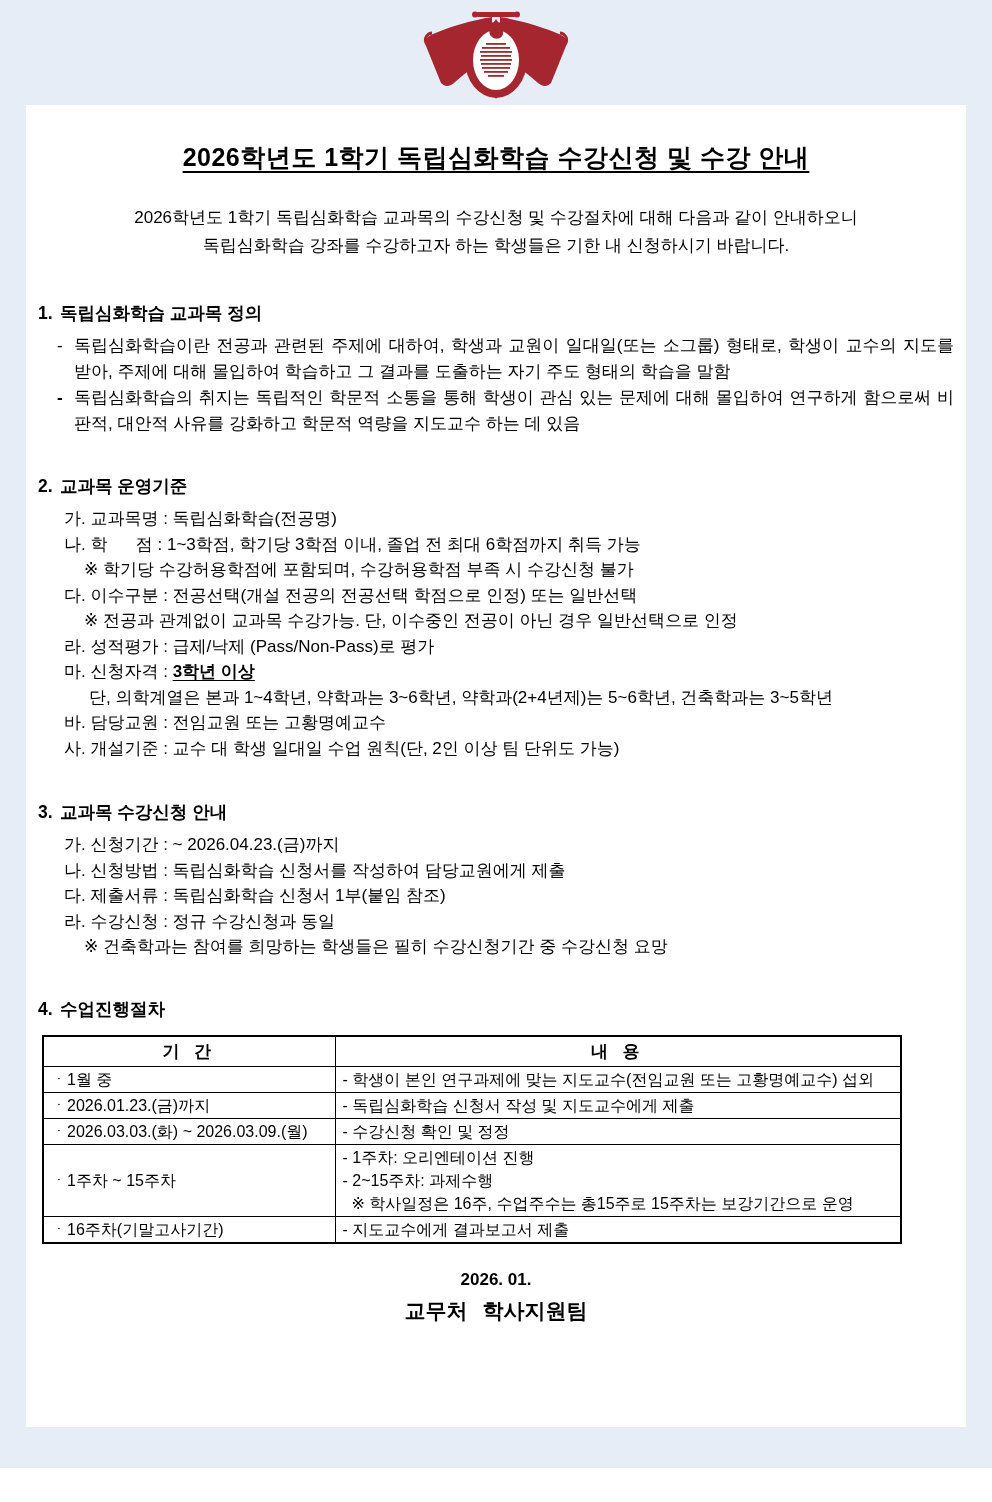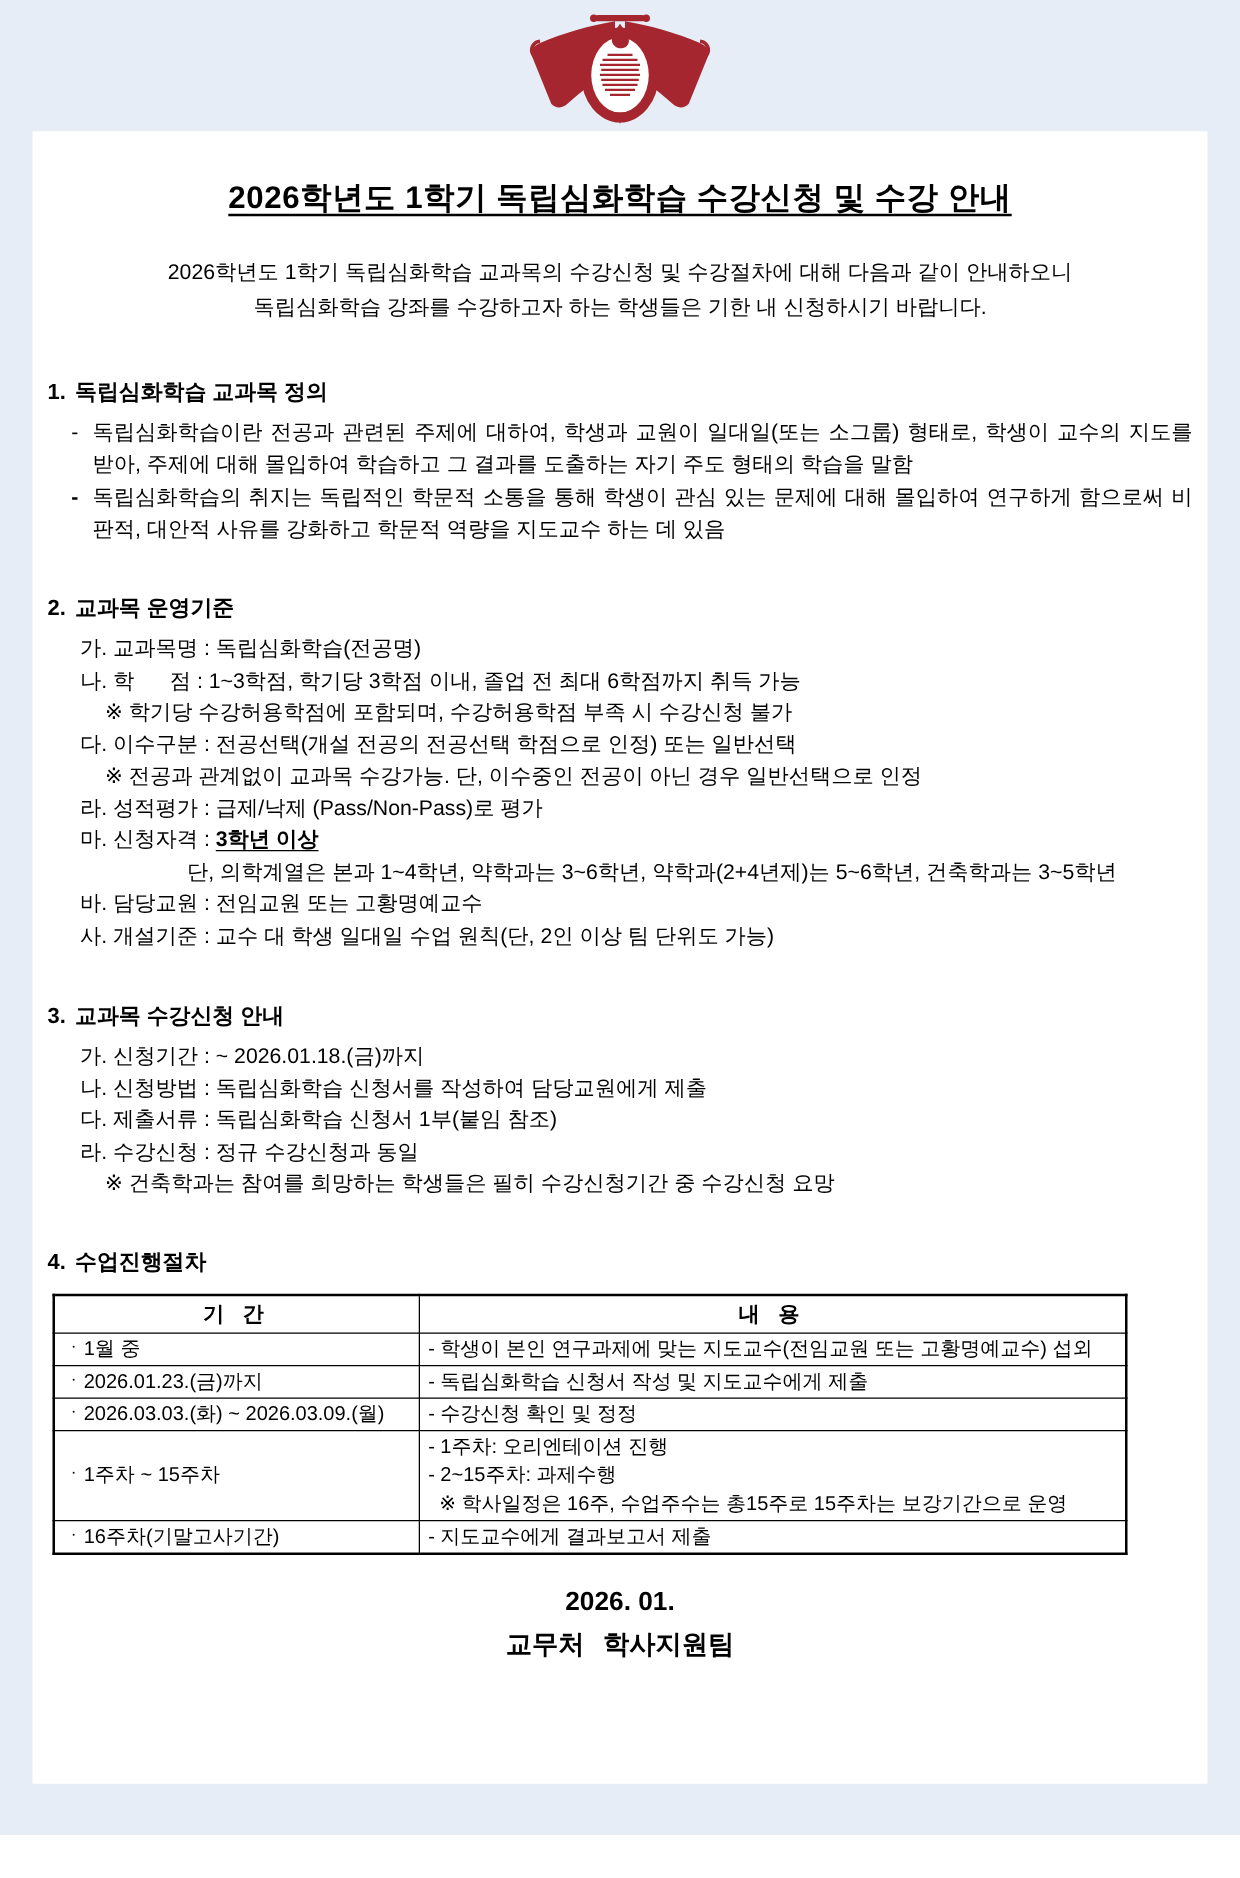--- a/index.html
+++ b/index.html
@@ -59,21 +59,21 @@
   .sec4 { margin-top: 36px; }
   .items { margin-top: 6px; font-size: 17px; line-height: 26px; }
   .sec2 .items, .sec3 .items { line-height: 25.5px; }
 
   .bullet-row { display: flex; margin-left: 19px; }
   .bullet-row .dash { width: 17px; flex: 0 0 auto; }
   .bullet-row .btext { flex: 1 1 auto; text-align: justify; }
 
   .item  { margin-left: 26px; }
   .note  { margin-left: 46px; }
-  .cont  { margin-left: 51px; text-align: center; }
+  .cont  { margin-left: 51px; }
   .em-underline { font-weight: bold; text-decoration: underline; text-underline-offset: 3px; }
 
   table.proc {
     margin: 12px 0 0 4px;
     border-collapse: collapse;
     border: 2px solid #000;
     width: 858px;
     table-layout: fixed;
     font-size: 16px;
   }
@@ -93,21 +93,21 @@
   td.content .tline { line-height: 23px; white-space: pre-wrap; word-break: break-all; text-align: left; }
 
   .sec5 {
     margin-top: 28px;
     font-size: 17px; line-height: 27px;
     display: flex;
   }
   .footer-date {
     margin-top: 26px;
     text-align: center;
-    font-size: 21px; font-weight: bold;
+    font-size: 17px; font-weight: bold;
   }
   .footer-team {
     margin-top: 7px;
     text-align: center;
     font-size: 21px; font-weight: bold;
     word-spacing: 9px;
   }
 </style>
 </head>
 <body>
@@ -189,21 +189,21 @@
         <div class="item t">사. 개설기준 : 교수 대 학생 일대일 수업 원칙(단, 2인 이상 팀 단위도 가능)</div>
       </div>
     </section>
 
     <section class="sec3">
       <div class="sec-heading">
         <span class="h-num t">3.</span>
         <span class="t">교과목 수강신청 안내</span>
       </div>
       <div class="items">
-        <div class="item t">가. 신청기간 : ~ 2026.01.18.(금)까지</div>
+        <div class="item t">가. 신청기간 : ~ 2026.04.23.(금)까지</div>
         <div class="item t">나. 신청방법 : 독립심화학습 신청서를 작성하여 담당교원에게 제출</div>
         <div class="item t">다. 제출서류 : 독립심화학습 신청서 1부(붙임 참조)</div>
         <div class="item t">라. 수강신청 : 정규 수강신청과 동일</div>
         <div class="note t">※ 건축학과는 참여를 희망하는 학생들은 필히 수강신청기간 중 수강신청 요망</div>
       </div>
     </section>
 
     <section class="sec4">
       <div class="sec-heading">
         <span class="h-num t">4.</span>

